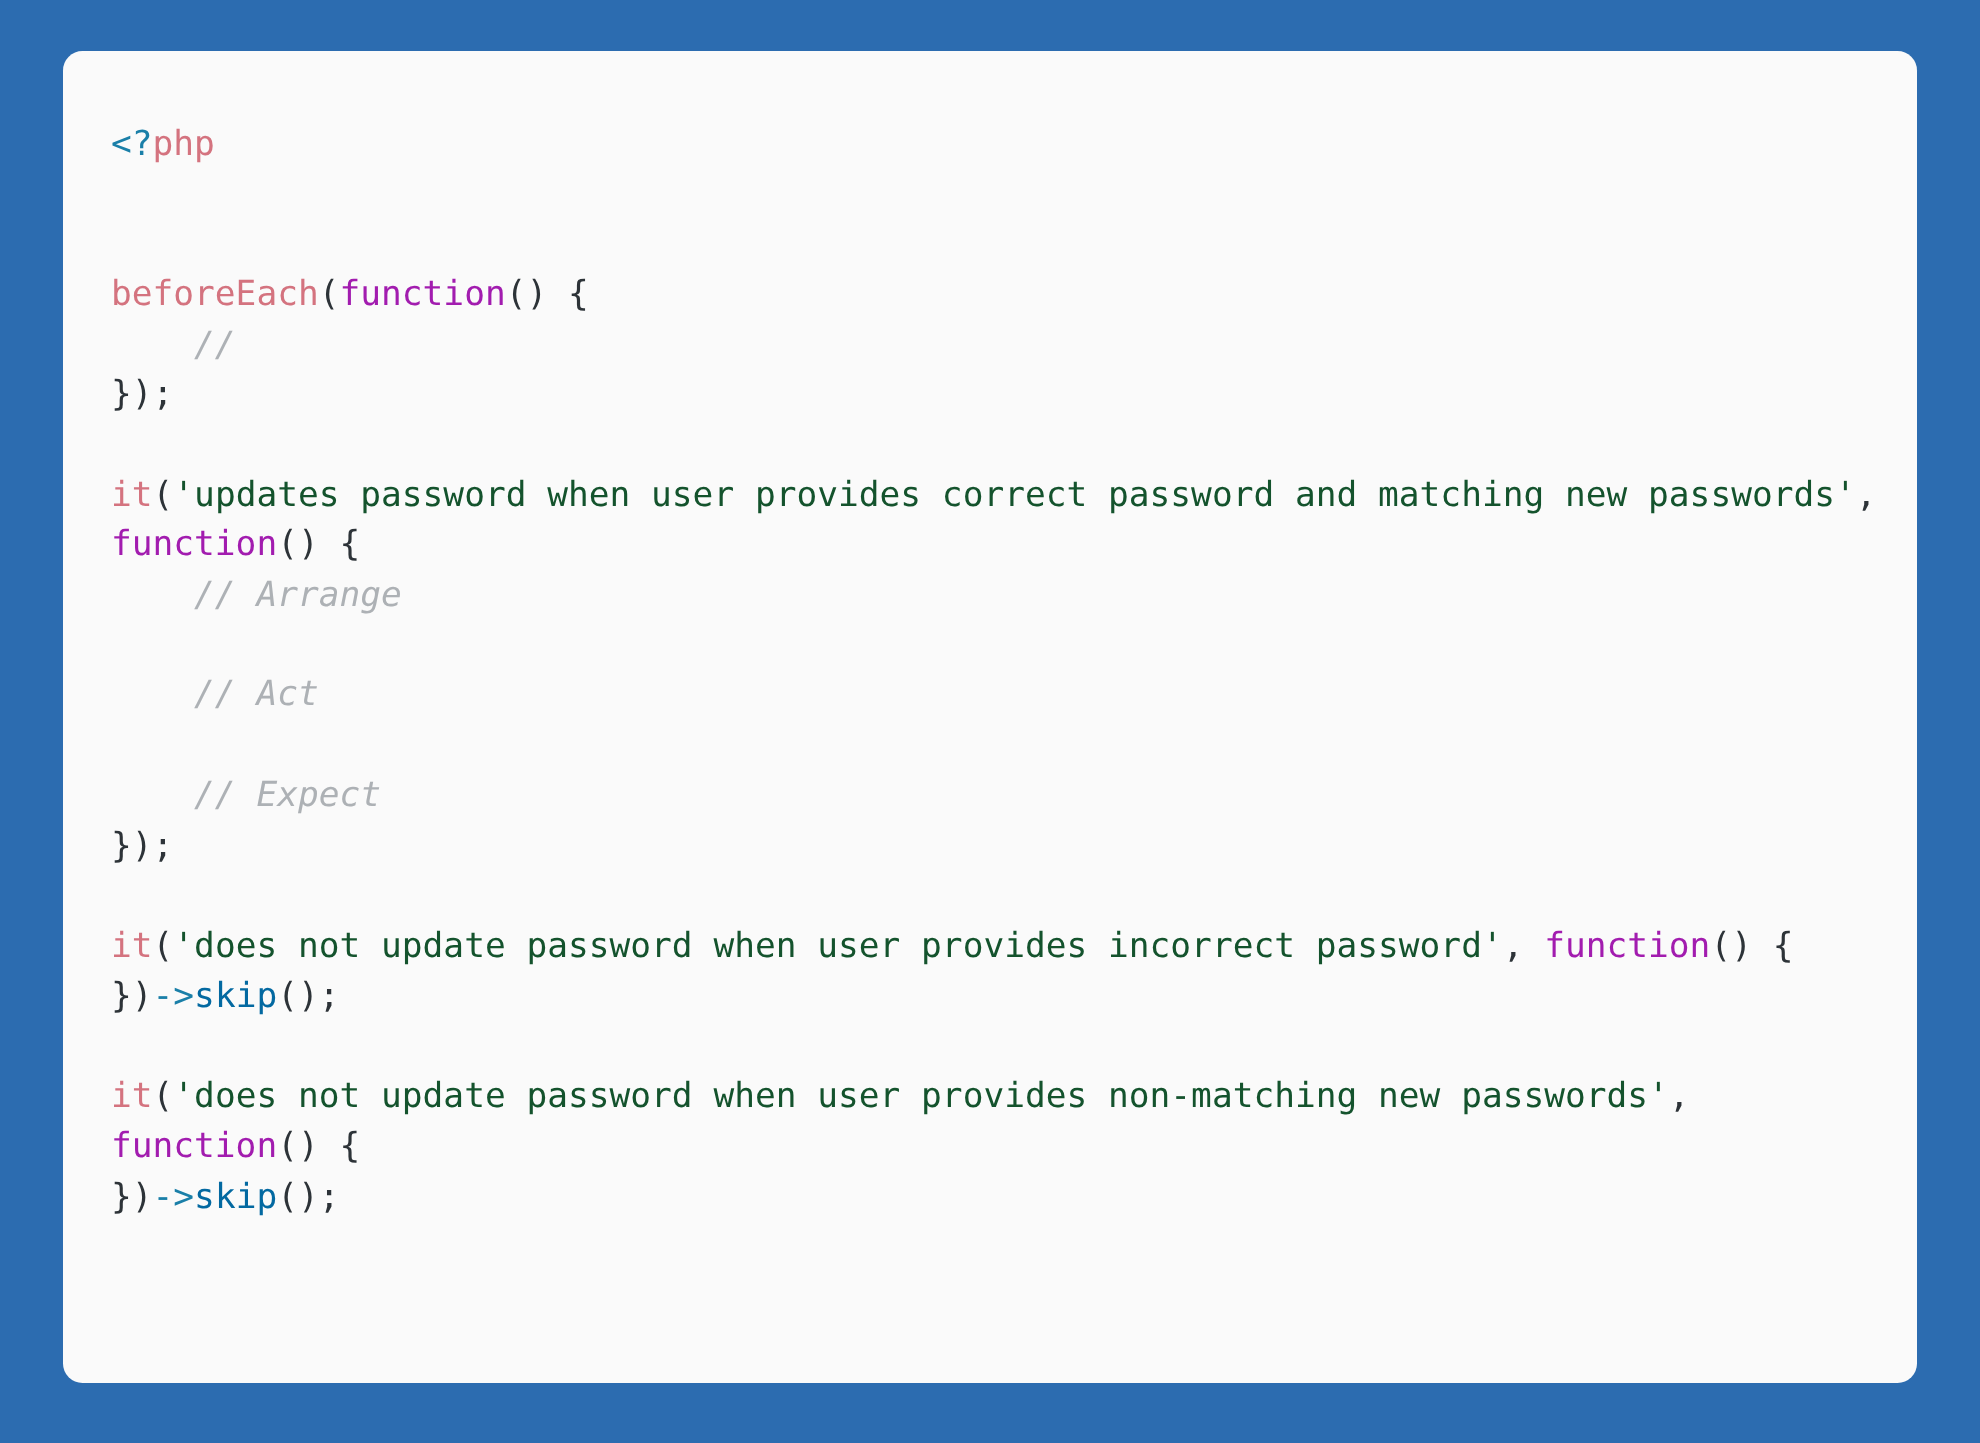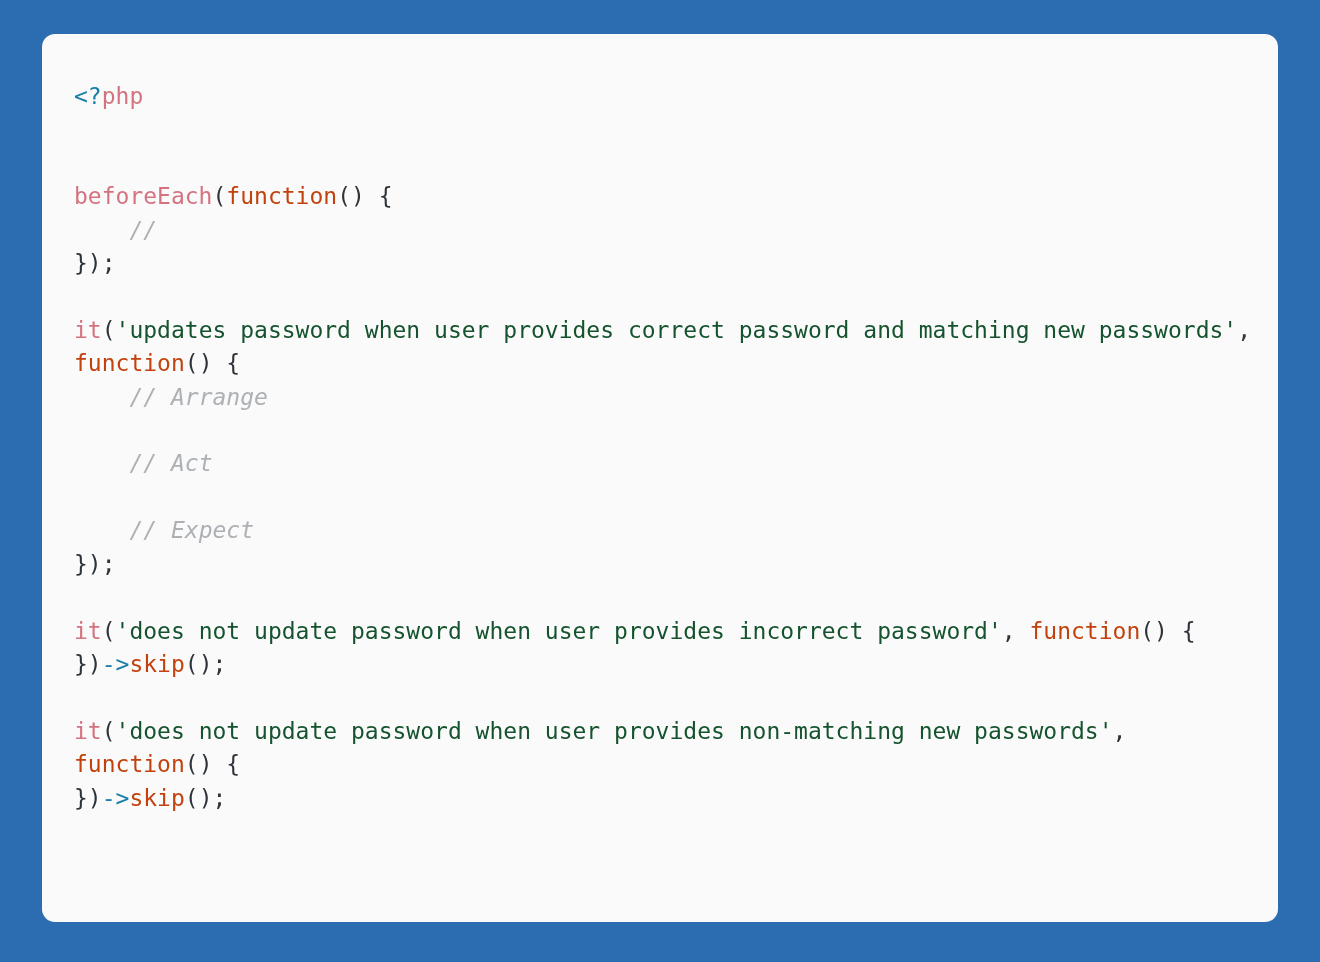--- a/index.html
+++ b/index.html
@@ -44,23 +44,23 @@
 
   .code-line {
     min-height: 33.4px;
     white-space: pre-wrap;
   }
   .code-line.blank { white-space: pre; }
 
   
   .tok-plain   { color: #2d3338; }
   .tok-tag     { color: #1a7fa8; }
-  .tok-kw      { color: #c2410c; }
+  .tok-kw      { color: #0369a1; }
   .tok-fn      { color: #d4737f; text-align: center; }
-  .tok-func    { color: #c2410c; }
+  .tok-func    { color: #a21caf; }
   .tok-str     { color: #14532d; }
   .tok-comment { color: #adb1b5; font-style: italic; }
   .tok-arrow   { color: #1a7fa8; }
   .tok-php     { color: #d4737f; }
 </style>
 </head>
 <body style="background: rgb(44, 108, 176);">
 
 <div id="snippet-card" style="background: rgb(250, 250, 250);">
   <div id="code-block"><div class="code-line" id="line-1"><span class="tok-tag">&lt;?</span><span class="tok-php">php</span></div><div class="code-line blank" id="line-2">&nbsp;</div><div class="code-line blank" id="line-3">&nbsp;</div><div class="code-line" id="line-4"><span class="tok-fn">beforeEach</span><span class="tok-plain">(</span><span class="tok-func">function</span><span class="tok-plain">() {</span></div><div class="code-line" id="line-5"><span class="tok-plain">    </span><span class="tok-comment">//</span></div><div class="code-line" id="line-6"><span class="tok-plain">});</span></div><div class="code-line blank" id="line-7">&nbsp;</div><div class="code-line" id="line-8"><span class="tok-fn">it</span><span class="tok-plain">(</span><span class="tok-str">'updates password when user provides correct password and matching new passwords'</span><span class="tok-plain">, </span><span class="tok-func">function</span><span class="tok-plain">() {</span></div><div class="code-line" id="line-9"><span class="tok-plain">    </span><span class="tok-comment">// Arrange</span></div><div class="code-line blank" id="line-10">&nbsp;</div><div class="code-line" id="line-11"><span class="tok-plain">    </span><span class="tok-comment">// Act</span></div><div class="code-line blank" id="line-12">&nbsp;</div><div class="code-line" id="line-13"><span class="tok-plain">    </span><span class="tok-comment">// Expect</span></div><div class="code-line" id="line-14"><span class="tok-plain">});</span></div><div class="code-line blank" id="line-15">&nbsp;</div><div class="code-line" id="line-16"><span class="tok-fn">it</span><span class="tok-plain">(</span><span class="tok-str">'does not update password when user provides incorrect password'</span><span class="tok-plain">, </span><span class="tok-func">function</span><span class="tok-plain">() {</span></div><div class="code-line" id="line-17"><span class="tok-plain">})</span><span class="tok-arrow">-&gt;</span><span class="tok-kw">skip</span><span class="tok-plain">();</span></div><div class="code-line blank" id="line-18">&nbsp;</div><div class="code-line" id="line-19"><span class="tok-fn">it</span><span class="tok-plain">(</span><span class="tok-str">'does not update password when user provides non-matching new passwords'</span><span class="tok-plain">, </span><span class="tok-func">function</span><span class="tok-plain">() {</span></div><div class="code-line" id="line-20"><span class="tok-plain">})</span><span class="tok-arrow">-&gt;</span><span class="tok-kw">skip</span><span class="tok-plain">();</span></div></div>

